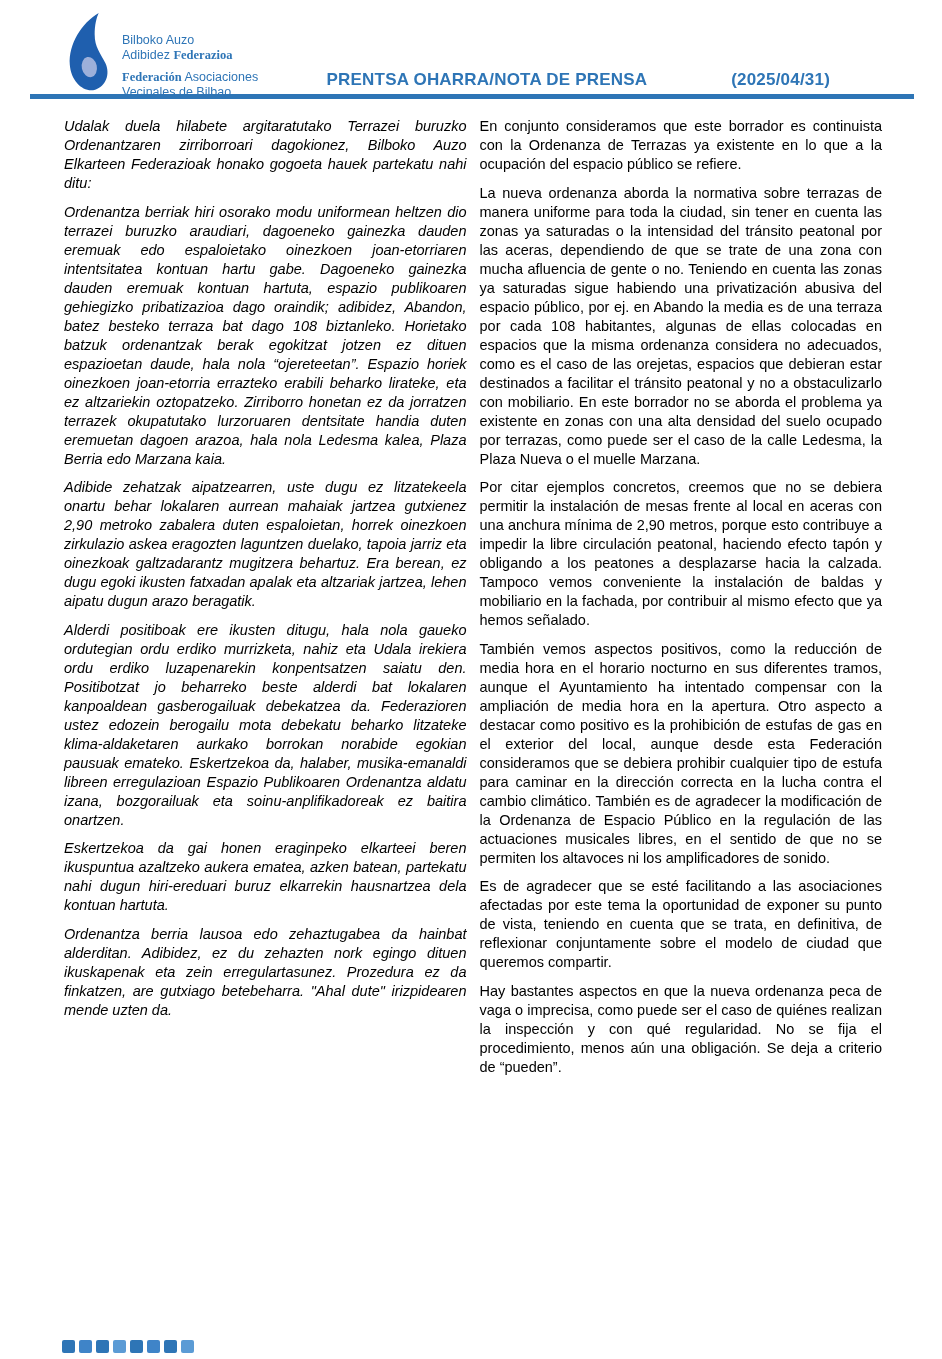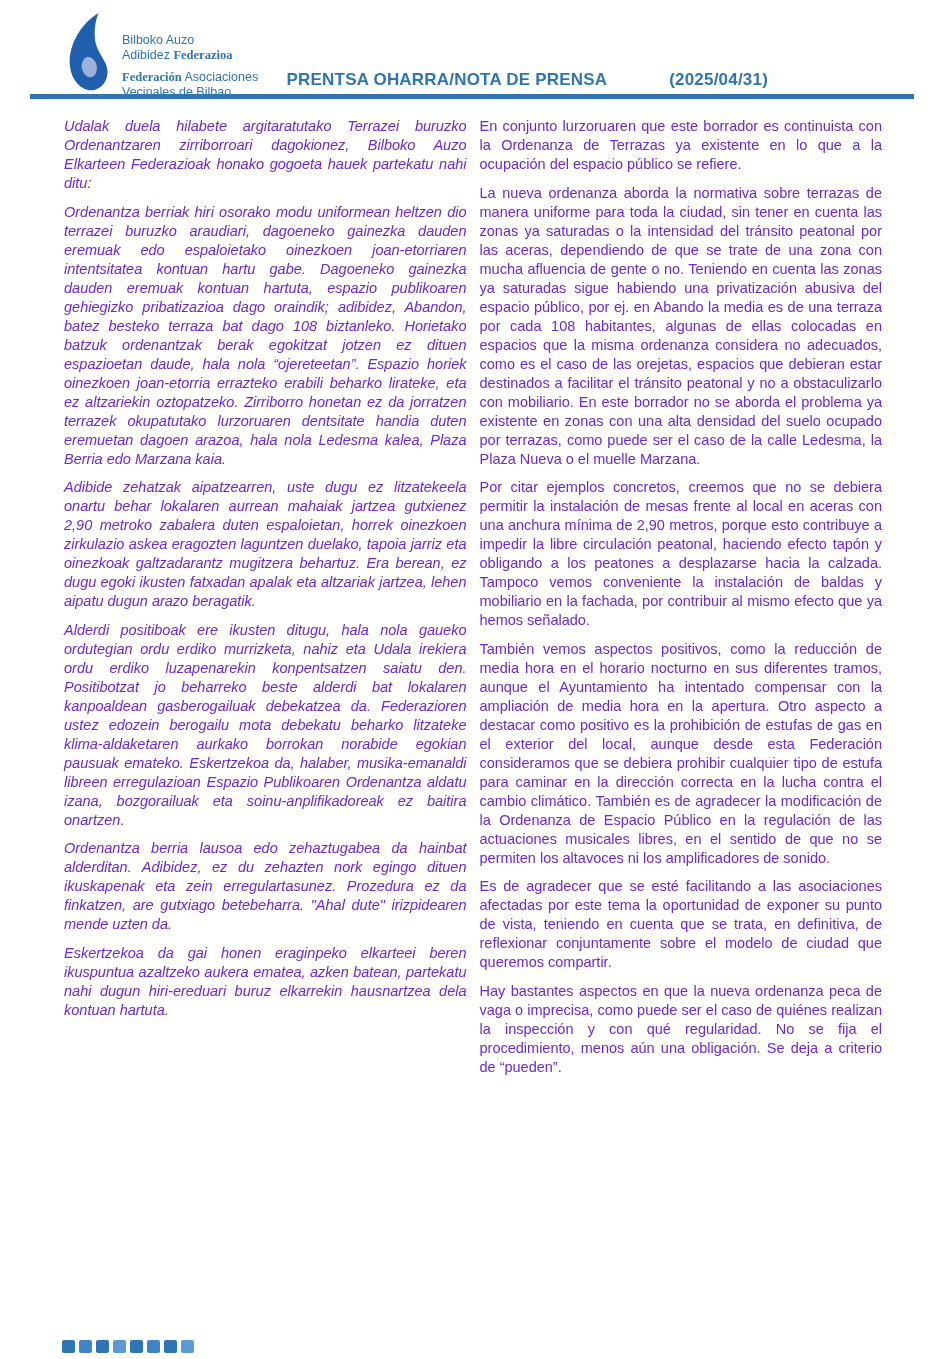--- a/index.html
+++ b/index.html
@@ -28,23 +28,23 @@
     font-size: 12.5px;
     line-height: 15px;
     color: #2E75B6;
   }
   .org-group2 { margin-top: 7px; }
   .org-text b { font-weight: bold; font-family: Liberation Serif, serif; }
   .title-row {
     margin-left: auto;
     align-self: flex-end;
     display: flex;
-    gap: 62px;
+    gap: 84px;
     padding-bottom: 10px;
-    margin-right: 114px;
+    margin-right: 52px;
     white-space: nowrap;
   }
   .press-title, .press-date {
     font-weight: bold;
     font-size: 17px;
     color: #2E75B6;
     letter-spacing: 0.2px;
   }
   .header-rule {
     position: absolute;
@@ -52,21 +52,21 @@
     right: 28px;
     top: 94px;
     height: 5px;
     background: #2E75B6;
   }
   
   .content {
     display: flex;
     gap: 13px;
     padding: 17px 60px 0 64px;
-    color: #6d28d9;
+    color: #000000;
   }
   .col { flex: 1 1 0; font-size: 14.5px; line-height: 19px; text-align: justify; }
   .col p { margin: 0 0 9.5px 0; }
   .col-basque p { font-style: italic; }
   
   .footer-icons {
     position: absolute;
     left: 62px;
     bottom: 6px;
     display: flex;
@@ -110,26 +110,26 @@
     <div class="header-rule"></div>
   </div>
 
   <div class="content">
 
     <div class="col col-basque">
       <p>Udalak duela hilabete argitaratutako Terrazei buruzko Ordenantzaren zirriborroari dagokionez, Bilboko Auzo Elkarteen Federazioak honako gogoeta hauek partekatu nahi ditu:</p>
       <p>Ordenantza berriak hiri osorako modu uniformean heltzen dio terrazei buruzko araudiari, dagoeneko gainezka dauden eremuak edo espaloietako oinezkoen joan-etorriaren intentsitatea kontuan hartu gabe. Dagoeneko gainezka dauden eremuak kontuan hartuta, espazio publikoaren gehiegizko pribatizazioa dago oraindik; adibidez, Abandon, batez besteko terraza bat dago 108 biztanleko. Horietako batzuk ordenantzak berak egokitzat jotzen ez dituen espazioetan daude, hala nola “ojereteetan”. Espazio horiek oinezkoen joan-etorria errazteko erabili beharko lirateke, eta ez altzariekin oztopatzeko. Zirriborro honetan ez da jorratzen terrazek okupatutako lurzoruaren dentsitate handia duten eremuetan dagoen arazoa, hala nola Ledesma kalea, Plaza Berria edo Marzana kaia.</p>
       <p>Adibide zehatzak aipatzearren, uste dugu ez litzatekeela onartu behar lokalaren aurrean mahaiak jartzea gutxienez 2,90 metroko zabalera duten espaloietan, horrek oinezkoen zirkulazio askea eragozten laguntzen duelako, tapoia jarriz eta oinezkoak galtzadarantz mugitzera behartuz. Era berean, ez dugu egoki ikusten fatxadan apalak eta altzariak jartzea, lehen aipatu dugun arazo beragatik.</p>
       <p>Alderdi positiboak ere ikusten ditugu, hala nola gaueko ordutegian ordu erdiko murrizketa, nahiz eta Udala irekiera ordu erdiko luzapenarekin konpentsatzen saiatu den. Positibotzat jo beharreko beste alderdi bat lokalaren kanpoaldean gasberogailuak debekatzea da. Federazioren ustez edozein berogailu mota debekatu beharko litzateke klima-aldaketaren aurkako borrokan norabide egokian pausuak emateko. Eskertzekoa da, halaber, musika-emanaldi libreen erregulazioan Espazio Publikoaren Ordenantza aldatu izana, bozgorailuak eta soinu-anplifikadoreak ez baitira onartzen.</p>
+      <p>Eskertzekoa da gai honen eraginpeko elkarteei beren ikuspuntua azaltzeko aukera ematea, azken batean, partekatu nahi dugun hiri-ereduari buruz elkarrekin hausnartzea dela kontuan hartuta.</p>
       <p>Ordenantza berria lausoa edo zehaztugabea da hainbat alderditan. Adibidez, ez du zehazten nork egingo dituen ikuskapenak eta zein erregulartasunez. Prozedura ez da finkatzen, are gutxiago betebeharra. "Ahal dute" irizpidearen mende uzten da.</p>
-      <p>Eskertzekoa da gai honen eraginpeko elkarteei beren ikuspuntua azaltzeko aukera ematea, azken batean, partekatu nahi dugun hiri-ereduari buruz elkarrekin hausnartzea dela kontuan hartuta.</p>
     </div>
 
     <div class="col col-spanish">
-      <p>En conjunto lurzoruaren que este borrador es continuista con la Ordenanza de Terrazas ya existente en lo que a la ocupación del espacio público se refiere.</p>
+      <p>En conjunto consideramos que este borrador es continuista con la Ordenanza de Terrazas ya existente en lo que a la ocupación del espacio público se refiere.</p>
       <p>La nueva ordenanza aborda la normativa sobre terrazas de manera uniforme para toda la ciudad, sin tener en cuenta las zonas ya saturadas o la intensidad del tránsito peatonal por las aceras, dependiendo de que se trate de una zona con mucha afluencia de gente o no. Teniendo en cuenta las zonas ya saturadas sigue habiendo una privatización abusiva del espacio público, por ej. en Abando la media es de una terraza por cada 108 habitantes, algunas de ellas colocadas en espacios que la misma ordenanza considera no adecuados, como es el caso de las orejetas, espacios que debieran estar destinados a facilitar el tránsito peatonal y no a obstaculizarlo con mobiliario. En este borrador no se aborda el problema ya existente en zonas con una alta densidad del suelo ocupado por terrazas, como puede ser el caso de la calle Ledesma, la Plaza Nueva o el muelle Marzana.</p>
       <p>Por citar ejemplos concretos, creemos que no se debiera permitir la instalación de mesas frente al local en aceras con una anchura mínima de 2,90 metros, porque esto contribuye a impedir la libre circulación peatonal, haciendo efecto tapón y obligando a los peatones a desplazarse hacia la calzada. Tampoco vemos conveniente la instalación de baldas y mobiliario en la fachada, por contribuir al mismo efecto que ya hemos señalado.</p>
       <p>También vemos aspectos positivos, como la reducción de media hora en el horario nocturno en sus diferentes tramos, aunque el Ayuntamiento ha intentado compensar con la ampliación de media hora en la apertura. Otro aspecto a destacar como positivo es la prohibición de estufas de gas en el exterior del local, aunque desde esta Federación consideramos que se debiera prohibir cualquier tipo de estufa para caminar en la dirección correcta en la lucha contra el cambio climático. También es de agradecer la modificación de la Ordenanza de Espacio Público en la regulación de las actuaciones musicales libres, en el sentido de que no se permiten los altavoces ni los amplificadores de sonido.</p>
       <p>Es de agradecer que se esté facilitando a las asociaciones afectadas por este tema la oportunidad de exponer su punto de vista, teniendo en cuenta que se trata, en definitiva, de reflexionar conjuntamente sobre el modelo de ciudad que queremos compartir.</p>
       <p>Hay bastantes aspectos en que la nueva ordenanza peca de vaga o imprecisa, como puede ser el caso de quiénes realizan la inspección y con qué regularidad. No se fija el procedimiento, menos aún una obligación. Se deja a criterio de “pueden”.</p>
     </div>
 
   </div>
 
   <div class="footer-icons">

